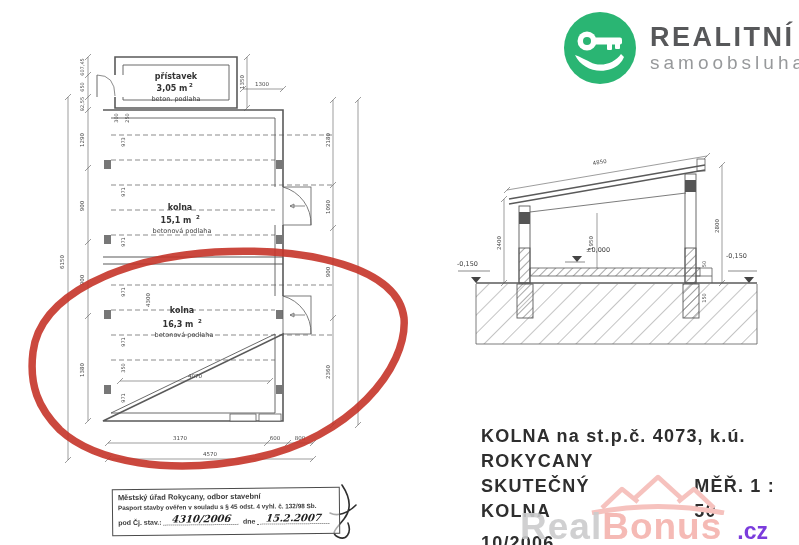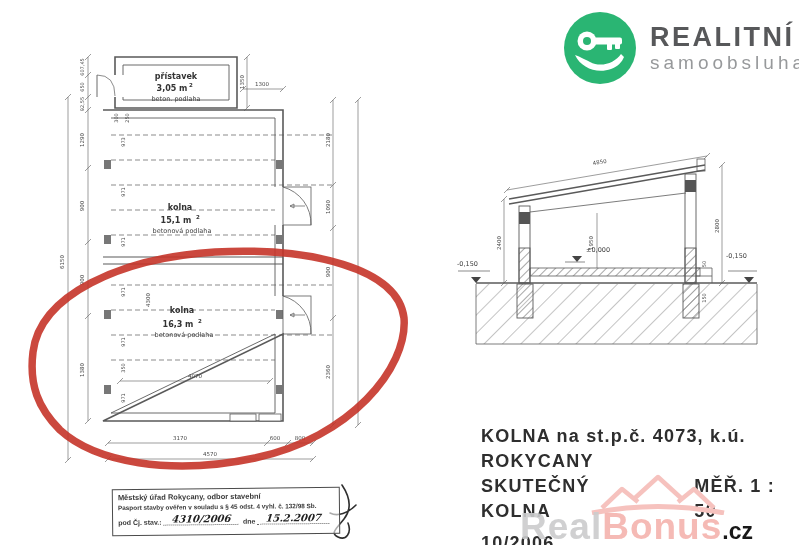--- a/index.html
+++ b/index.html
@@ -30,21 +30,21 @@
          box-sizing:border-box;color:#3a3a3a;background:rgba(255,255,255,.6);}
   .stamp .s1{font-size:7.5px;font-weight:bold;}
   .stamp .s2{font-size:6.4px;font-weight:bold;margin-top:2px;white-space:nowrap;}
   .stamp .s3{font-size:7px;font-weight:bold;margin-top:3px;display:flex;align-items:flex-end;}
   .stamp .hand{font-family:"DejaVu Serif",serif;font-style:italic;font-size:10px;color:#222;
                border-bottom:1px dotted #666;padding:0 8px;margin:0 3px;transform:skewX(-8deg);}
   
   .wm{position:absolute;left:520px;top:506px;opacity:.9;white-space:nowrap;}
   .wm .a{font-size:37px;font-weight:bold;letter-spacing:1px;color:#cbcccd;}
   .wm .b{font-size:37px;font-weight:bold;letter-spacing:1px;color:#f5b3ae;}
-  .wm .c{font-size:23px;font-weight:bold;color:#000000;}
+  .wm .c{font-size:23px;font-weight:bold;color:#6d28d9;margin-left:15px;}
 </style>
 </head>
 <body>
 
 <div class="page">
 
   <svg width="799" height="545" viewBox="0 0 799 545">
     <defs>
       <pattern id="ghatch" width="13" height="13" patternTransform="rotate(45)" patternUnits="userSpaceOnUse">
         <line x1="0" y1="0" x2="0" y2="13" stroke="#8a8a8a" stroke-width="1"></line>

